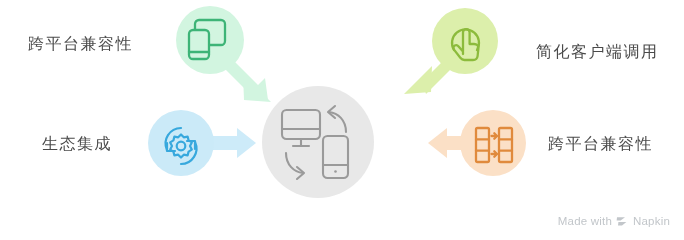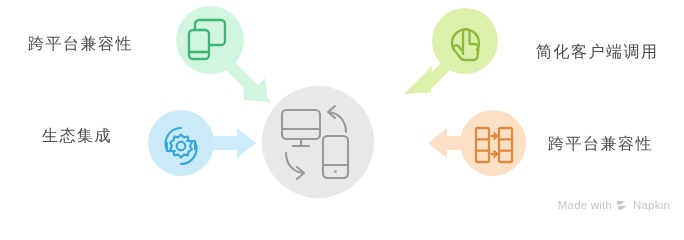--- a/index.html
+++ b/index.html
@@ -27,40 +27,40 @@
     color: #4a4a4a;
     font-size: 16px;
     font-family: "DejaVu Serif", "Liberation Serif", serif;
     letter-spacing: 1.5px;
     white-space: nowrap;
     line-height: 1;
   }
 
   #label-cross    { left: 28px;  top: 36px; }
   #label-client   { left: 536px; top: 36px; margin-top: 8px; }
-  #label-eco      { left: 42px;  top: 128px; }
+  #label-eco      { left: 42px;  top: 136px; }
   #label-migrate  { left: 548px; top: 136px; }
 
   .node {
     position: absolute;
     border-radius: 50%;
   }
 
   #node-cross   { left: 176px; top: 6px;   width: 68px; height: 68px; }
   #node-client  { left: 432px; top: 8px;   width: 66px; height: 66px; }
   #node-eco     { left: 148px; top: 110px; width: 66px; height: 66px; }
   #node-migrate { left: 460px; top: 110px; width: 66px; height: 66px; }
   #node-center  { left: 262px; top: 86px;  width: 112px; height: 112px; }
 
   .node svg, .center-hub svg { display: block; }
 
   .watermark {
     position: absolute;
     right: 14px;
-    bottom: 28px;
+    bottom: 12px;
     display: flex;
     align-items: center;
     gap: 4px;
     color: #c2c6ca;
     font-size: 11.5px;
     font-family: "Liberation Sans", sans-serif;
     letter-spacing: 0.2px;
   }
   .wm-text { line-height: 1; }
   .wm-logo { display: block; }

